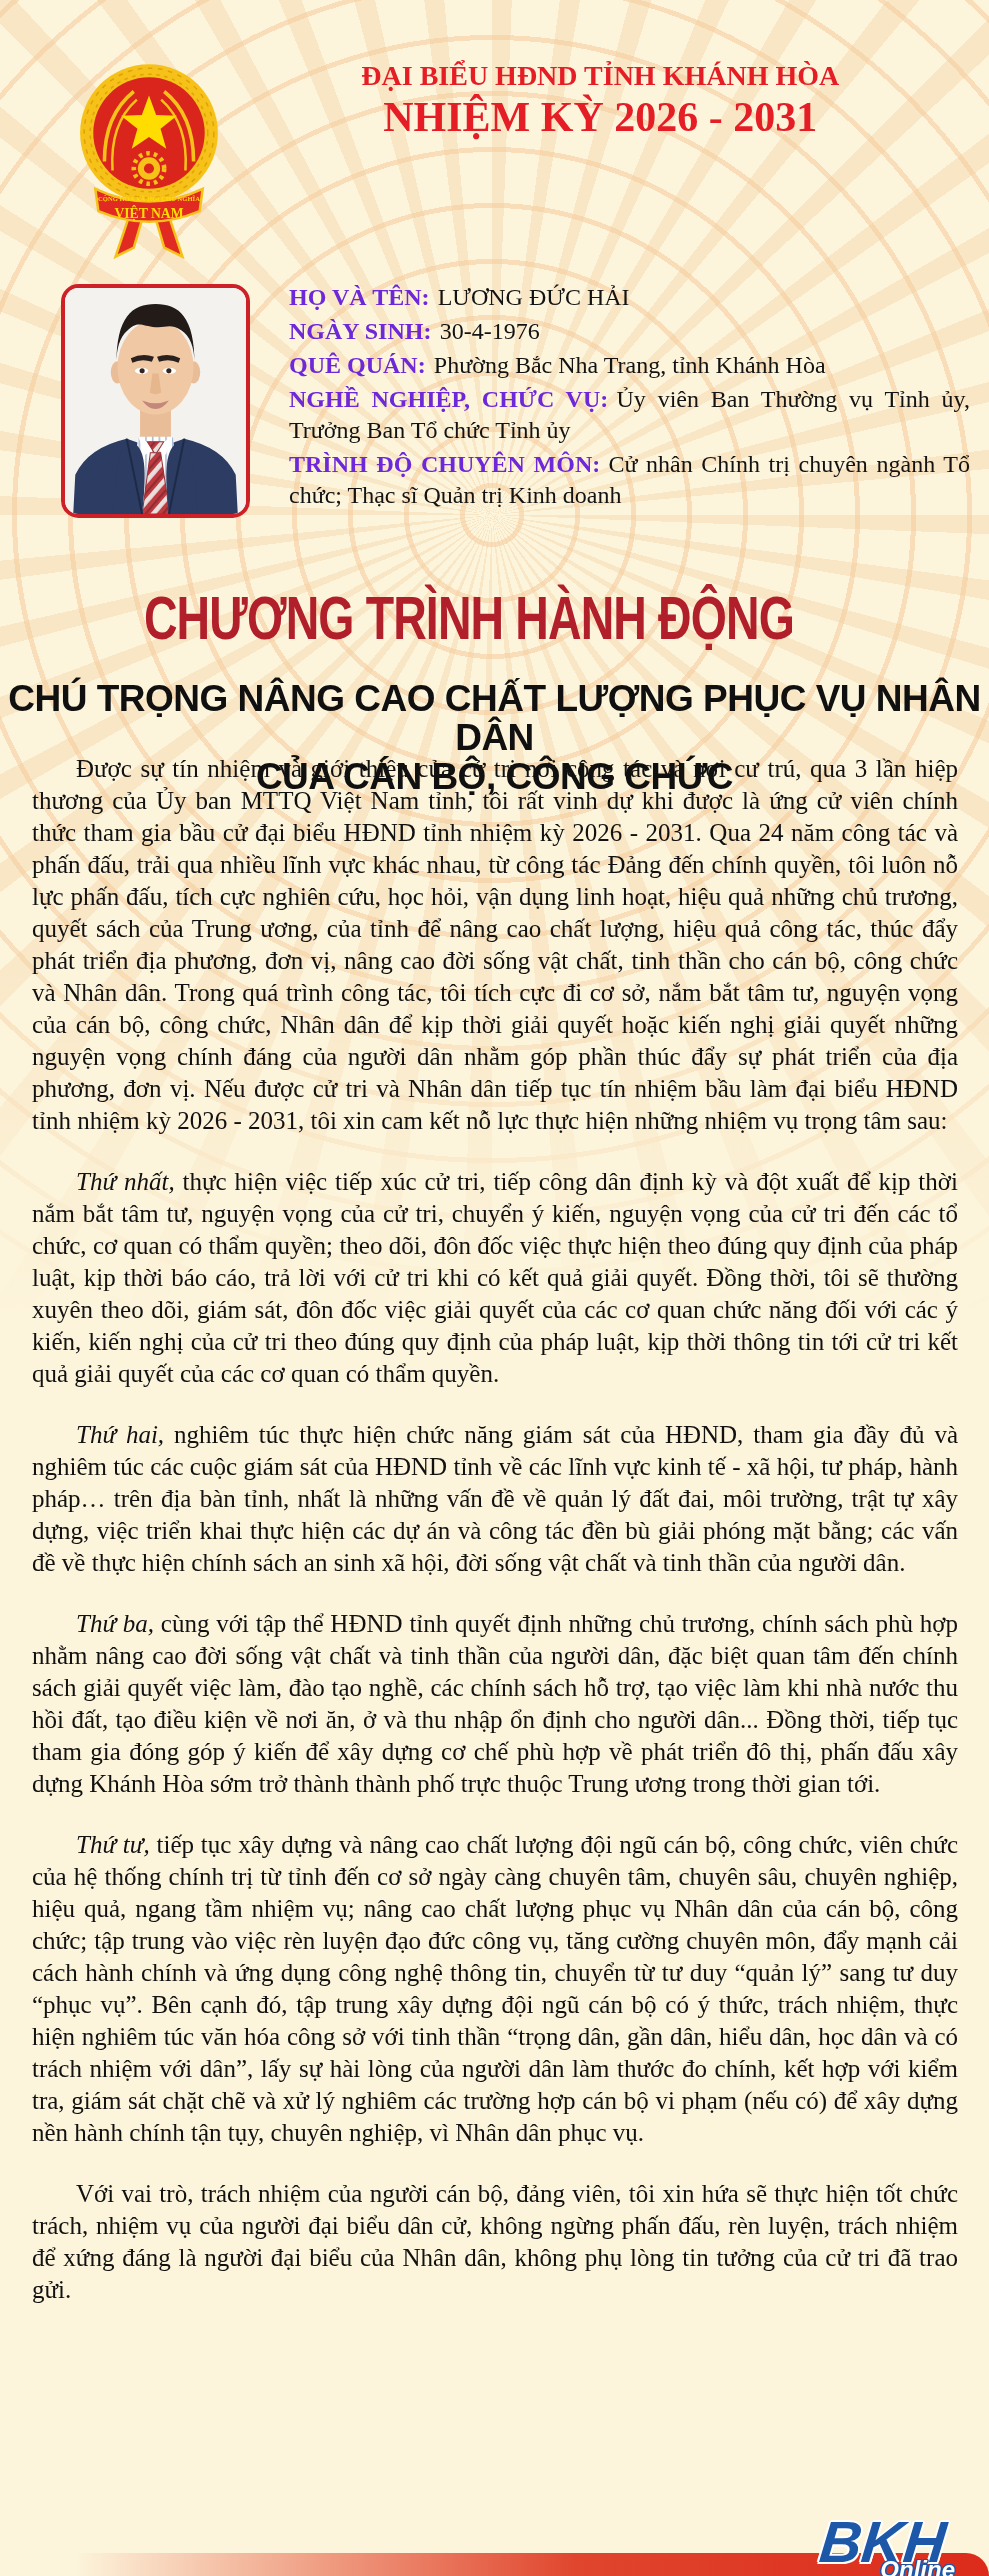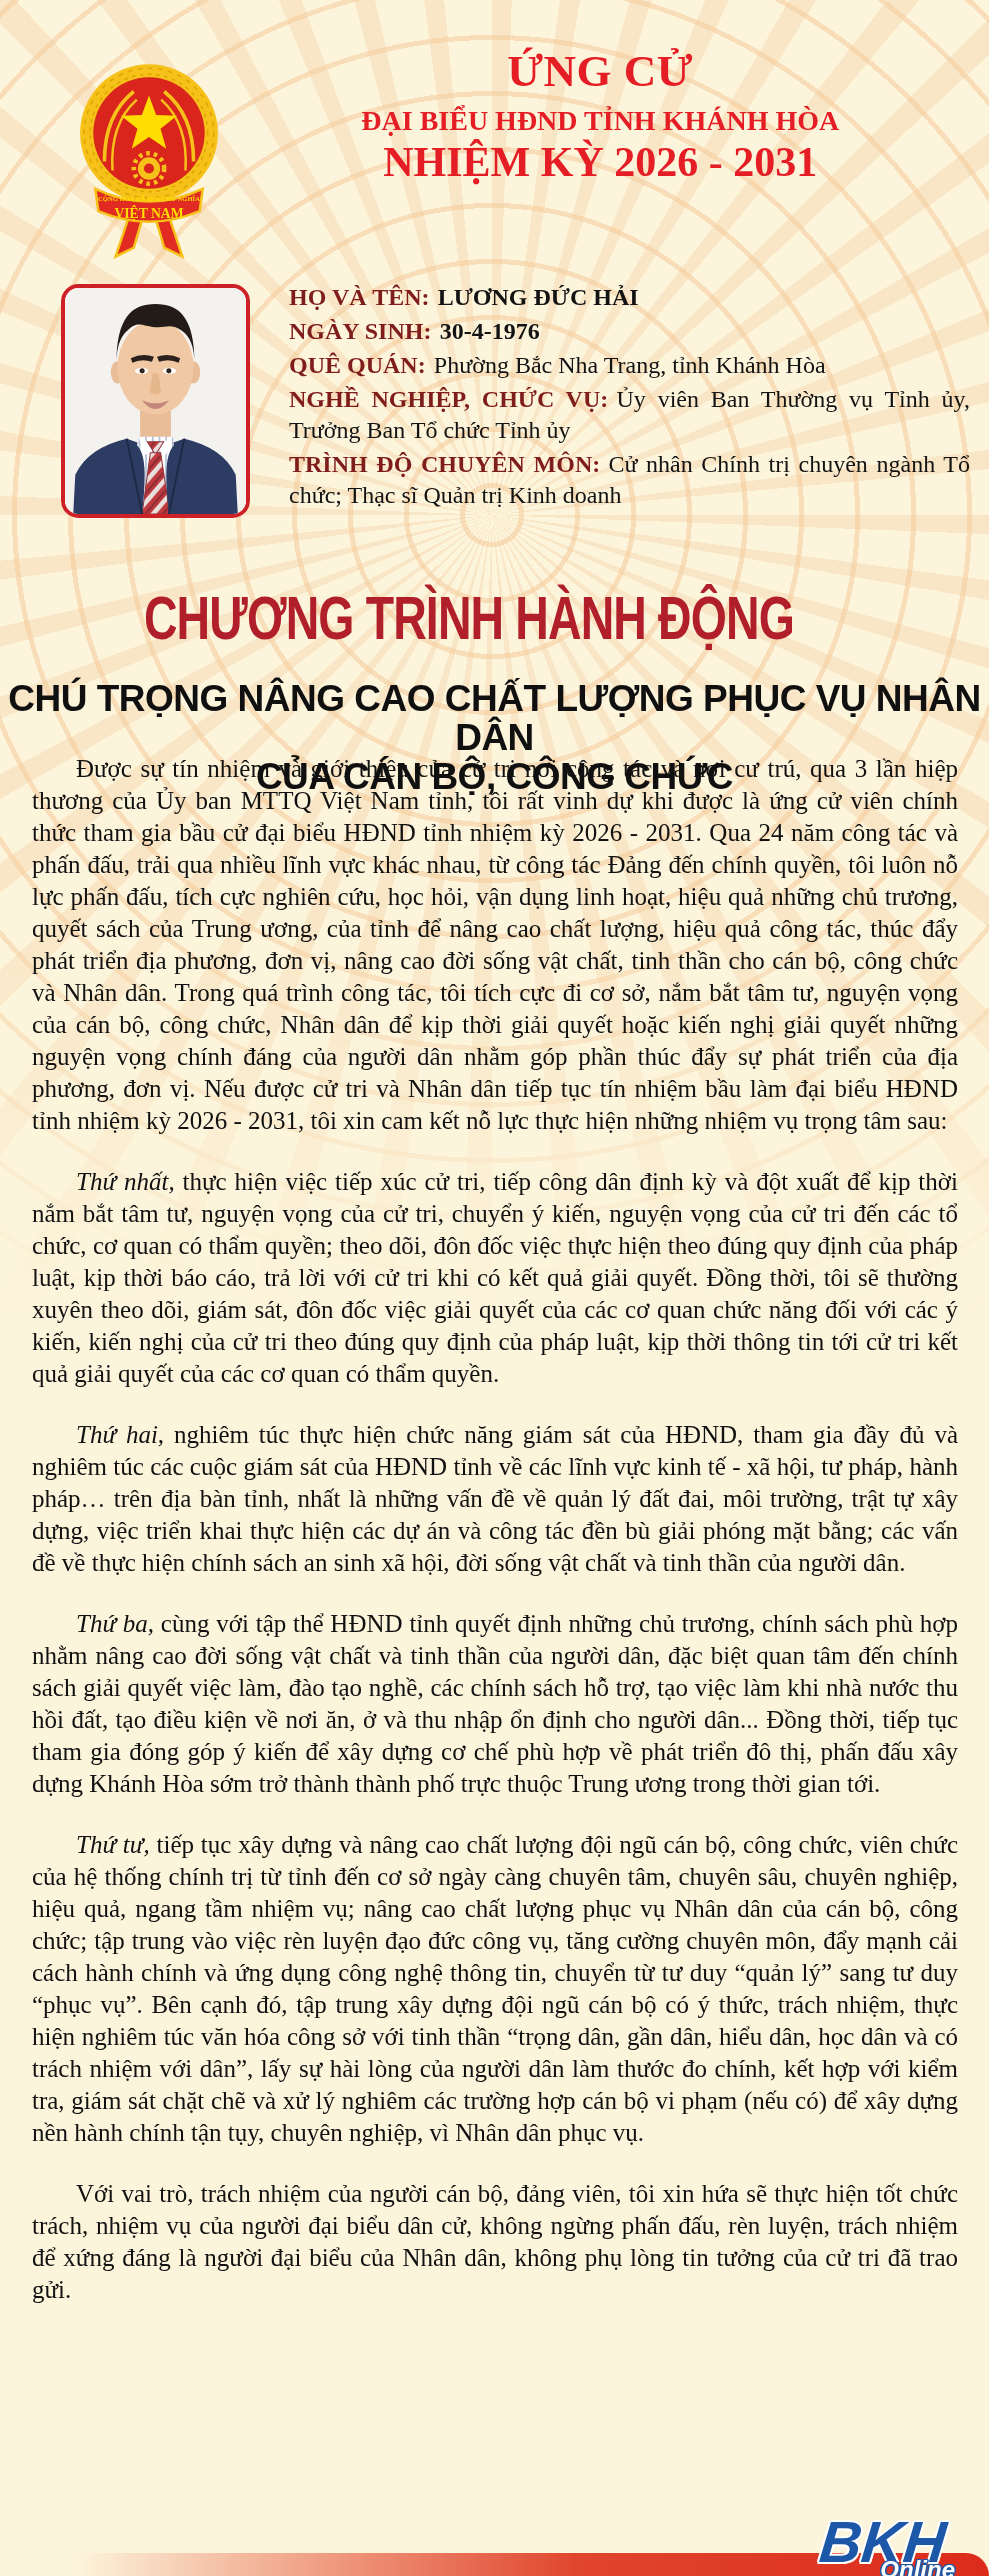--- a/index.html
+++ b/index.html
@@ -20,23 +20,23 @@
   .t1{font-size:45px;font-weight:bold;color:#E51D25;letter-spacing:0.5px;line-height:1;}
   .t2{font-size:28px;font-weight:bold;color:#E51D25;line-height:1;margin-top:13.4px;}
   .t3{font-size:42px;font-weight:bold;color:#E51D25;line-height:1;margin-top:6px;}
   .t4{font-size:30px;font-weight:bold;color:#15449B;line-height:1;margin-top:18.5px;}
   
   .photo{position:absolute;left:61px;top:284px;width:181px;height:226px;background:#fff;
          border:4.6px solid #CE2127;border-radius:17.5px;overflow:hidden;}
   .photo svg{display:block;width:100%;height:100%;}
   .info{position:absolute;left:289px;top:282px;width:681px;}
   .info-row{font-size:24px;line-height:31px;text-align:justify;margin-bottom:3.1px;}
-  .info-label{color:#7f1d1d;font-weight:bold;margin-right:8.2px;}
+  .info-label{color:#6d28d9;font-weight:bold;margin-right:8.2px;}
   .info-value{color:#131313;}
-  .bold-val .info-value{font-weight:bold;}
+  .bold-val .info-value{font-weight:normal;}
   
   .banner{position:absolute;left:0;top:591px;width:937px;text-align:center;}
   .banner span{display:inline-block;font-family:"Liberation Sans","DejaVu Sans",sans-serif;
     font-weight:bold;font-size:54px;color:#B01F2A;letter-spacing:-1px;transform:scale(.86,1.12);line-height:1;}
   .heading{position:absolute;left:0;top:679px;width:989px;text-align:center;
     font-family:"Liberation Sans","DejaVu Sans",sans-serif;font-weight:bold;color:#101010;}
   .heading div{font-size:37px;line-height:39px;letter-spacing:-0.5px;}
   
   .bodytext{position:absolute;left:32px;right:31px;top:753px;}
   .bodytext p{font-size:25px;line-height:32px;text-align:justify;text-indent:44px;margin:0 0 29px 0;}
@@ -75,21 +75,20 @@
       <polygon points="150,84 164.1,122.6 205.2,124.1 172.8,149.4 184.1,188.9 150,166 115.9,188.9 127.2,149.4 94.8,124.1 135.9,122.6" fill="#FFDD00"></polygon>
       <circle cx="150" cy="228" r="30" fill="none" stroke="#F6C21A" stroke-width="9" stroke-dasharray="7 8"></circle>
       <circle cx="150" cy="228" r="22" fill="#F6C21A"></circle>
       <circle cx="150" cy="228" r="10" fill="#DA251D"></circle>
       <path d="M44 268 Q150 318 256 268 L250 312 Q150 354 50 312 Z" fill="#E02A22" stroke="#F6C21A" stroke-width="5"></path>
       <text x="150" y="292" text-anchor="middle" font-size="13" font-weight="bold" fill="#FFDD00">CỘNG HÒA XÃ HỘI CHỦ NGHĨA</text>
       <text x="150" y="326" text-anchor="middle" font-size="27" font-weight="bold" fill="#FFDD00">VIỆT NAM</text>
     </svg>
   </div>
   <div class="titles">
-    <div class="t1">ỨNG CỬ</div>
     <div class="t2">ĐẠI BIỂU HĐND TỈNH KHÁNH HÒA</div>
     <div class="t3">NHIỆM KỲ 2026 - 2031</div>
   </div>
 </div>
 
 <div class="photo">
   <svg viewBox="0 0 352 450" preserveAspectRatio="none">
     <defs>
       <pattern id="tiestripe" width="26" height="26" patternUnits="userSpaceOnUse" patternTransform="rotate(40)">
         <rect width="26" height="26" fill="#BE3A3F"></rect>

